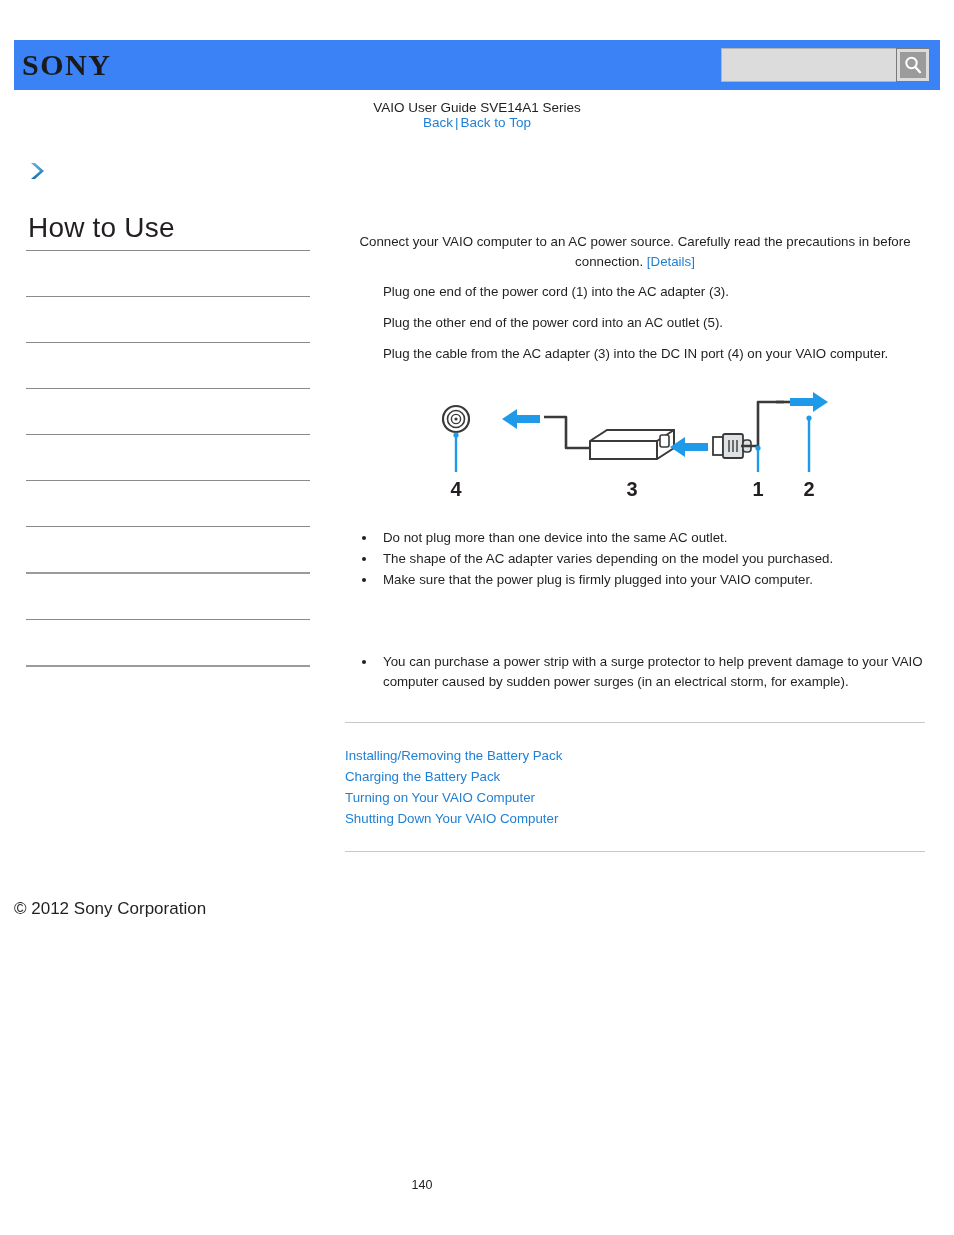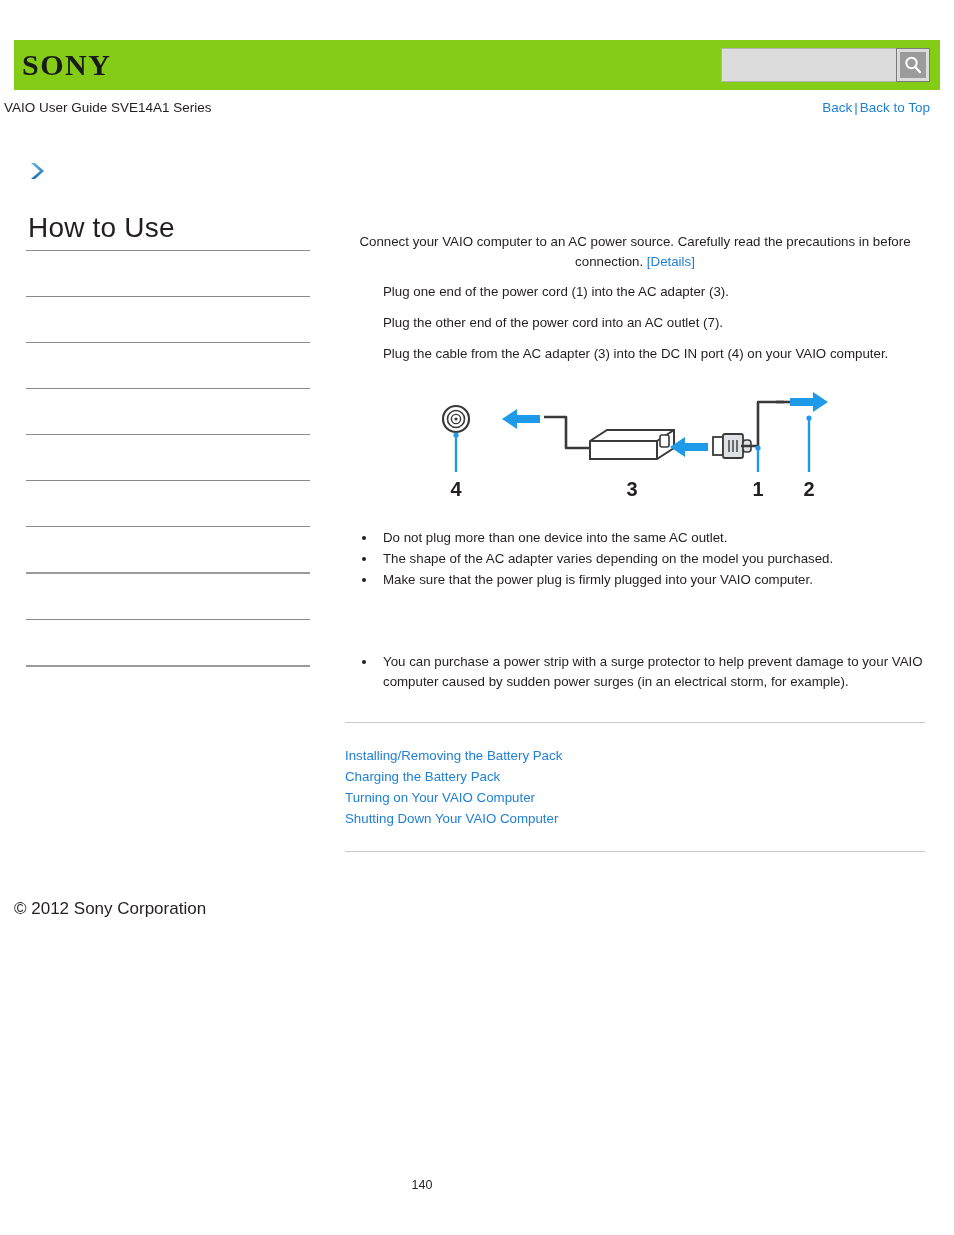--- a/index.html
+++ b/index.html
@@ -16,21 +16,21 @@
     overflow: hidden;
   }
 
   
   .header-band {
     position: absolute;
     left: 14px;
     top: 40px;
     width: 926px;
     height: 50px;
-    background: #84cc16;
+    background: #3b82f6;
     display: flex;
     align-items: center;
     justify-content: space-between;
   }
   .sony-logo {
     font-family: "Liberation Serif", serif;
     font-weight: bold;
     font-size: 30px;
     letter-spacing: 1.5px;
     color: #1a1a1a;
@@ -73,27 +73,28 @@
     height: 26px;
     background: #9b9b9b;
     display: flex;
     align-items: center;
     justify-content: center;
   }
 
   
   .sub-header {
     position: absolute;
-    left: 4px;
+    left: 14px;
     top: 100px;
     width: 926px;
     display: flex;
     align-items: center;
     justify-content: space-between;
     font-size: 13.5px;
+    flex-direction: column;
   }
   .guide-title { color: #231f20; }
   .nav-links { font-size: 13.5px; }
   .nav-links a {
     color: #1f7fd4;
     text-decoration: none;
     cursor: pointer;
   }
   .nav-sep { color: #1f7fd4; padding: 0 2px; }
 
@@ -292,21 +293,21 @@
 
 <div class="main-col">
 
   <p class="intro">
     <span class="lead">Connect your VAIO computer to an AC power source. Carefully read the precautions in before connection.</span>
     <a href="#" class="details-link">[Details]</a>
   </p>
 
   <ul class="steps">
     <li>Plug one end of the power cord (1) into the AC adapter (3).</li>
-    <li>Plug the other end of the power cord into an AC outlet (7).</li>
+    <li>Plug the other end of the power cord into an AC outlet (5).</li>
     <li>Plug the cable from the AC adapter (3) into the DC IN port (4) on your VAIO computer.</li>
   </ul>
 
   <div class="diagram-wrap">
     <svg width="360" height="118" viewBox="0 0 360 118" aria-hidden="true">
 
       <g>
         <circle cx="32" cy="33" r="13" fill="#ffffff" stroke="#3a3a3a" stroke-width="2.2"></circle>
         <circle cx="32" cy="33" r="8.5" fill="none" stroke="#3a3a3a" stroke-width="1.6"></circle>
         <circle cx="32" cy="33" r="4.6" fill="none" stroke="#3a3a3a" stroke-width="1.4"></circle>

